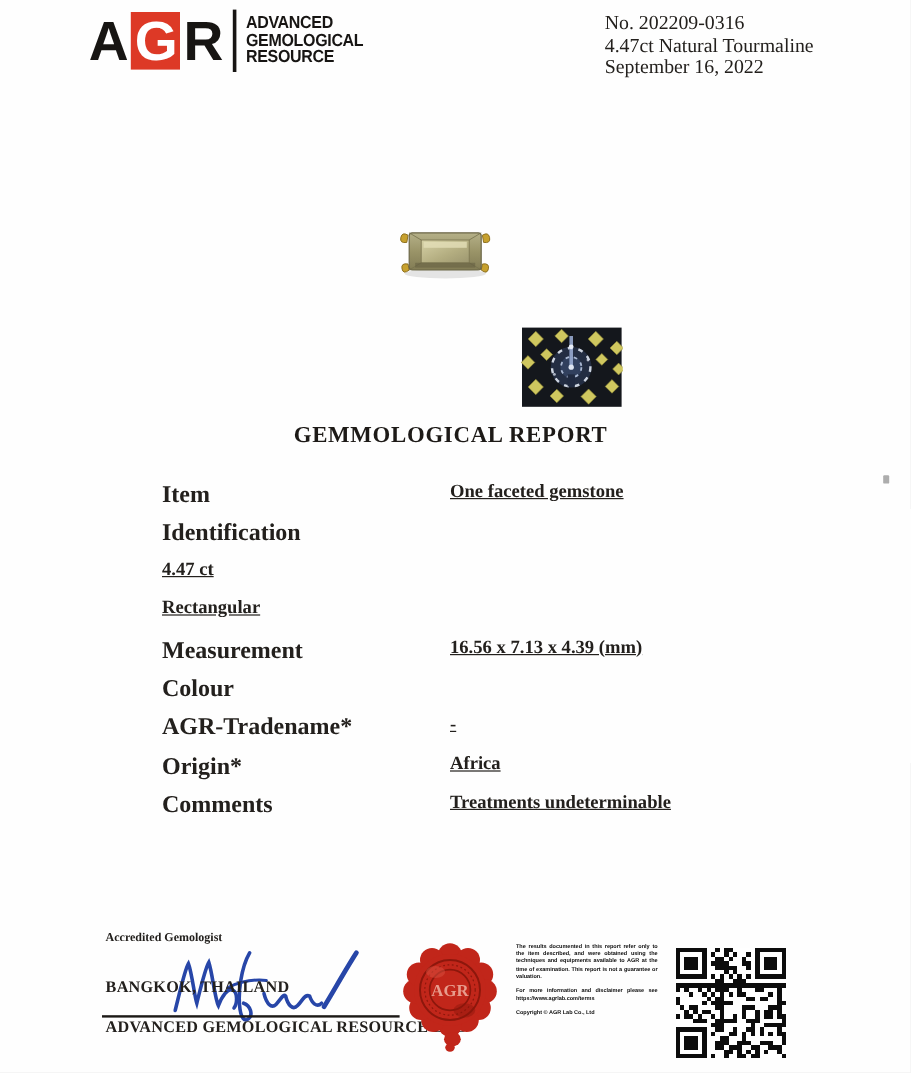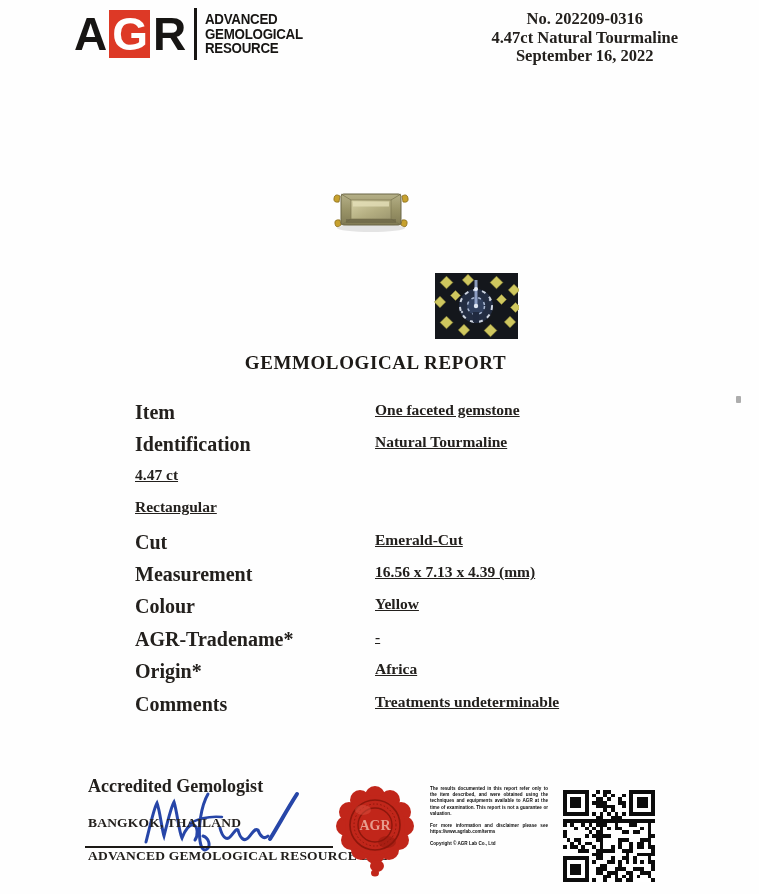--- a/index.html
+++ b/index.html
@@ -15,34 +15,34 @@
   
   .logo{position:absolute;left:73px;top:8px;display:flex;align-items:flex-start;}
   .logo-letters{display:flex;align-items:center;height:52px;font-family:"Liberation Sans","DejaVu Sans",sans-serif;font-weight:bold;font-size:46px;line-height:52px;letter-spacing:-1px;}
   .logo-a,.logo-r{color:#171513;padding:0 1px;}
   .logo-g{background:#dd3926;color:#ffffff;display:inline-block;padding:0 3px;margin:0 2px;height:48px;line-height:48px;}
   .logo-divider{width:3px;height:52px;background:#171513;margin-left:8px;margin-right:8px;}
   .logo-org{display:flex;flex-direction:column;justify-content:center;height:52px;
     font-family:"Liberation Sans","DejaVu Sans",sans-serif;font-weight:bold;
     font-size:14.5px;line-height:14.5px;color:#171513;letter-spacing:-0.3px;
     transform:scale(0.92,1);transform-origin:left center;}
-  .report-info{position:absolute;right:81px;top:10px;text-align:center;font-size:16.5px;line-height:18.5px;font-weight:700;color:#23201d;}
+  .report-info{position:absolute;right:81px;top:10px;text-align:left;font-size:16.5px;line-height:18.5px;font-weight:400;color:#23201d;}
   
   .gem-photo{position:absolute;left:330px;top:186px;width:82px;height:48px;}
   .pattern-photo{position:absolute;left:434px;top:272px;width:85px;height:68px;}
   
   .doc-title{position:absolute;left:0;right:8px;top:352px;text-align:center;
     font-size:19px;font-weight:bold;letter-spacing:0.6px;color:#1d1a17;}
   
   .report-table{position:absolute;left:135px;top:401px;width:500px;}
   .report-row{display:flex;height:32.4px;align-items:flex-start;}
   .report-label{width:240px;font-size:20px;font-weight:600;color:#23201d;}
   .report-value{flex:1;font-size:15.5px;font-weight:600;color:#23201d;text-decoration:underline;}
   
-  .gemologist-label{position:absolute;left:88px;top:776px;font-size:18px;font-weight:600;color:#23201d;}
+  .gemologist-label{position:absolute;left:88px;top:776px;font-size:10px;font-weight:600;color:#23201d;}
   .signature{position:absolute;left:140px;top:786px;width:175px;height:66px;}
   .signature-line{position:absolute;left:85px;top:846px;width:248px;height:2px;background:#1c1916;}
   .lab-name{position:absolute;left:88px;top:849px;font-size:13.5px;font-weight:600;letter-spacing:0.2px;color:#23201d;line-height:13.5px;}
   .lab-location{position:absolute;left:88px;top:816px;font-size:13.5px;font-weight:600;letter-spacing:0.2px;color:#23201d;line-height:13.5px;}
   .seal{position:absolute;left:333px;top:782px;width:84px;height:96px;}
   .disclaimer{position:absolute;left:430px;top:786px;width:118px;
     font-family:"Liberation Sans","DejaVu Sans",sans-serif;color:#0e0e0e;}
   .disclaimer p{margin:0 0 6px 0;font-size:4.6px;line-height:1.35;font-weight:bold;text-align:justify;}
   .disclaimer .copyright{margin-top:2px;}
   .qr{position:absolute;left:563px;top:790px;width:92px;height:92px;}
@@ -134,39 +134,33 @@
 
   <div class="doc-title">GEMMOLOGICAL REPORT</div>
 
   <div class="report-table">
     <div class="report-row">
         <span class="report-label">Item</span>
         <span class="report-value">One faceted gemstone</span>
       </div>
     <div class="report-row">
         <span class="report-label">Identification</span>
-        <span class="report-value">Natural Tourmaline</span>
       </div>
     <div class="report-row">
         <span class="report-value">4.47 ct</span>
       </div>
     <div class="report-row">
         <span class="report-value">Rectangular</span>
-      </div>
-    <div class="report-row">
-        <span class="report-label">Cut</span>
-        <span class="report-value">Emerald-Cut</span>
       </div>
     <div class="report-row">
         <span class="report-label">Measurement</span>
         <span class="report-value">16.56 x 7.13 x 4.39 (mm)</span>
       </div>
     <div class="report-row">
         <span class="report-label">Colour</span>
-        <span class="report-value">Yellow</span>
       </div>
     <div class="report-row">
         <span class="report-label">AGR-Tradename*</span>
         <span class="report-value">-</span>
       </div>
     <div class="report-row">
         <span class="report-label">Origin*</span>
         <span class="report-value">Africa</span>
       </div>
     <div class="report-row">

